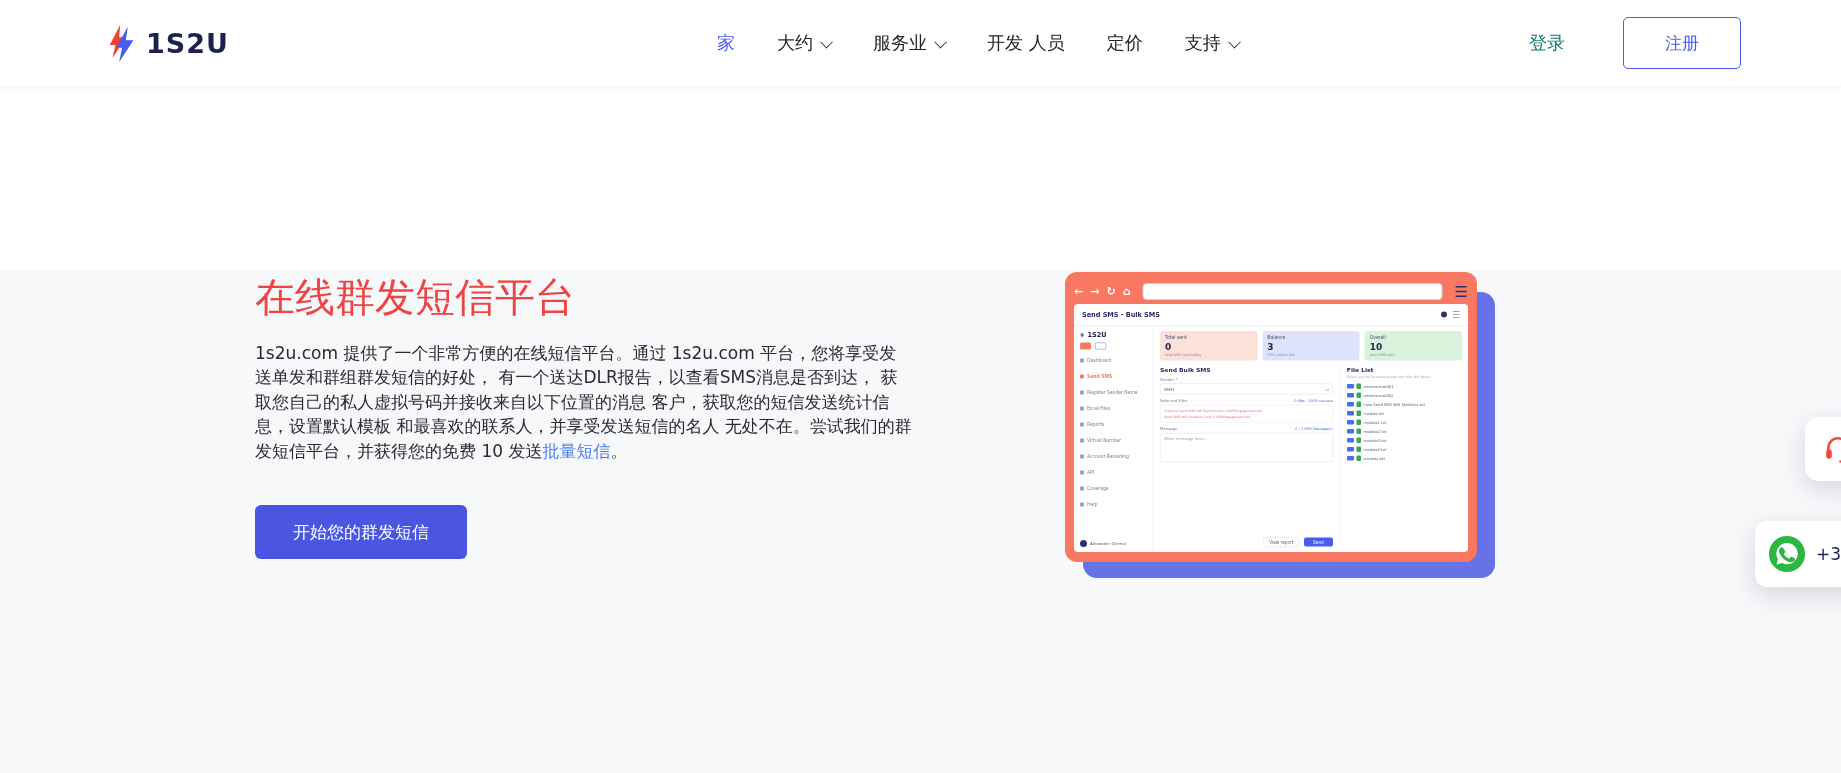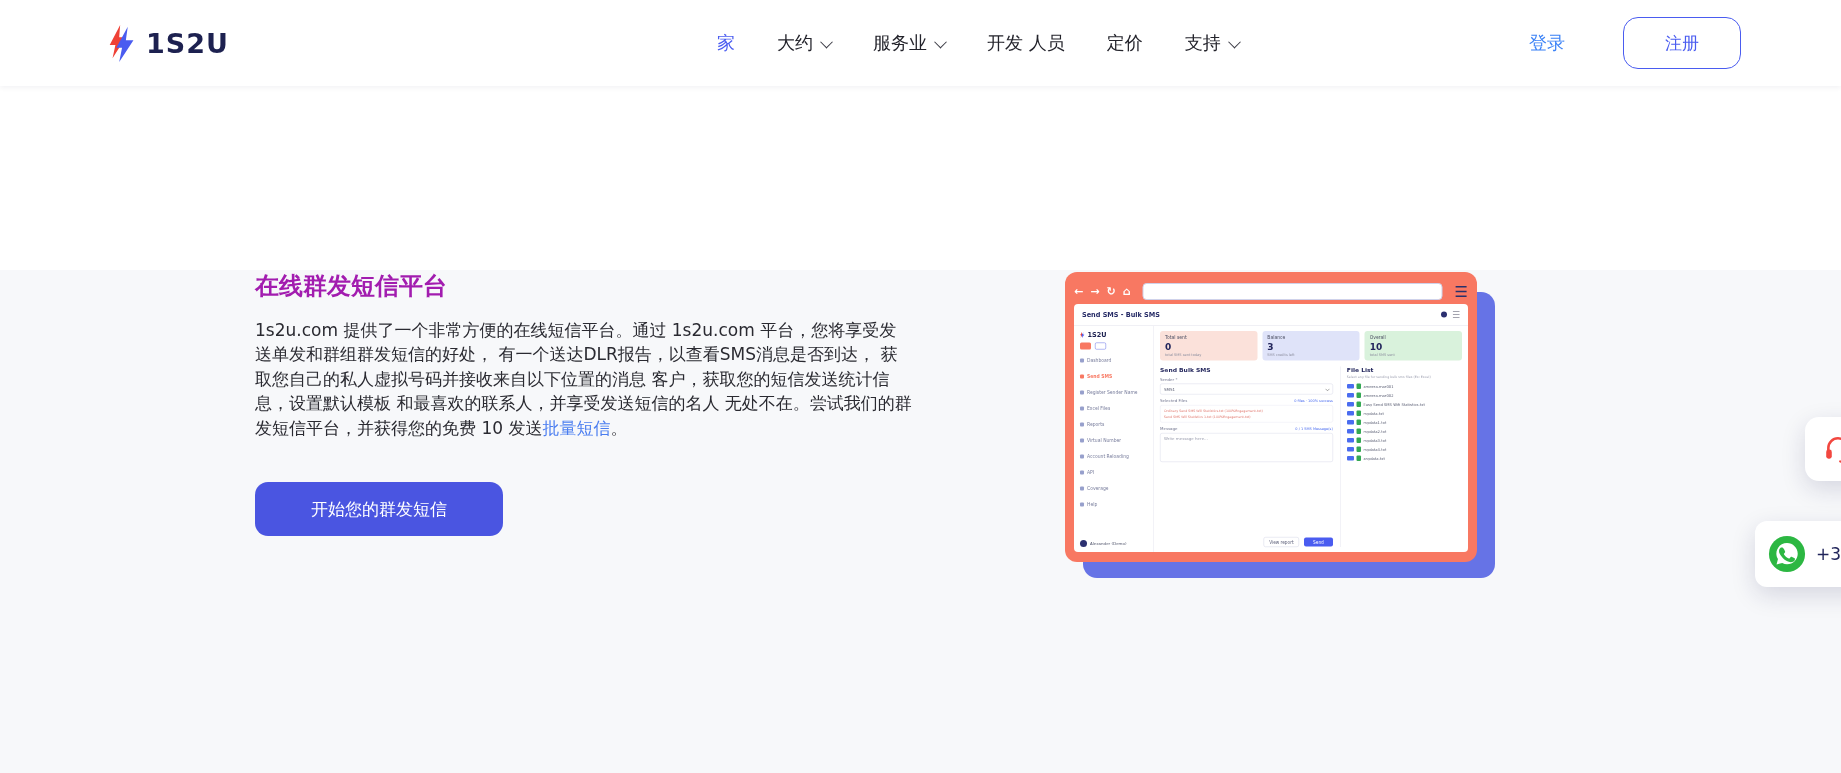--- a/index.html
+++ b/index.html
@@ -18,35 +18,35 @@
   .logo svg { width:30px; height:38px; }
   .logo-text { font-size:27px; font-weight:800; color:#1d2150; letter-spacing:1px; }
   .mainnav { display:flex; align-items:center; gap:42px; margin-left:488px; }
   .nav-item { font-size:18px; color:#23232b; cursor:pointer; display:flex; align-items:center; text-decoration:none; white-space:nowrap; }
   .nav-item.active { color:#4a5cf0; }
   .caret {
     width:8px; height:8px; border-right:1.6px solid #3a3a44; border-bottom:1.6px solid #3a3a44;
     transform:rotate(45deg) translate(-1px,-1px); margin-left:9px; display:inline-block;
   }
   .auth { margin-left:auto; display:flex; align-items:center; gap:58px; }
-  .login { font-size:18px; color:#3b82f6; cursor:pointer; text-decoration:none; }
+  .login { font-size:18px; color:#0f766e; cursor:pointer; text-decoration:none; }
   .register {
     width:118px; height:52px; border:1px solid #4a5cf0; background:#fff; color:#4a5cf0;
-    font-size:17px; border-radius:15px; cursor:pointer; font-family:inherit;
+    font-size:17px; border-radius:5px; cursor:pointer; font-family:inherit;
   }
   
   .hero { position:relative; height:653px; background:#f7f8fa; }
   .hero-title { margin:0; padding-top:64px; text-align:center; font-size:39px; font-weight:800; color:#1e2357; letter-spacing:.5px; }
   .content { display:flex; align-items:flex-start; padding-left:255px; margin-top:184px; }
   .intro { width:658px; }
-  .intro-heading { margin:0 0 16px; font-size:24px; font-weight:700; color:#a21caf; }
+  .intro-heading { margin:0 0 16px; font-size:40px; font-weight:400; color:#ef4444; }
   .intro-text { margin:0; font-size:17px; line-height:1.44; color:#2a2a31; }
   .intro-link { color:#4a7df0; text-decoration:none; cursor:pointer; }
   .cta {
-    margin-top:42px; width:248px; height:54px; border:none; border-radius:13px;
+    margin-top:42px; width:212px; height:54px; border:none; border-radius:6px;
     background:#4a55e1; color:#fff; font-size:17px; cursor:pointer; font-family:inherit;
   }
   
   .float-card { position:absolute; background:#fff; box-shadow:0 8px 24px rgba(25,25,80,.15); z-index:30; cursor:pointer; }
   .fc-headset { top:147px; right:-30px; width:66px; height:64px; border-radius:14px; display:flex; align-items:center; justify-content:center; }
   .fc-wa { top:251px; right:-98px; width:184px; height:66px; border-radius:12px; display:flex; align-items:center; gap:10px; padding-left:13px; box-sizing:border-box; }
   .wa-num { font-size:17px; color:#20245a; }
   
   .illus { position:relative; margin-left:152px; margin-top:2px; width:412px; height:290px; flex-shrink:0; }
   .dash-shadow { position:absolute; left:18px; top:20px; width:412px; height:286px; background:#6673e6; border-radius:14px; }

